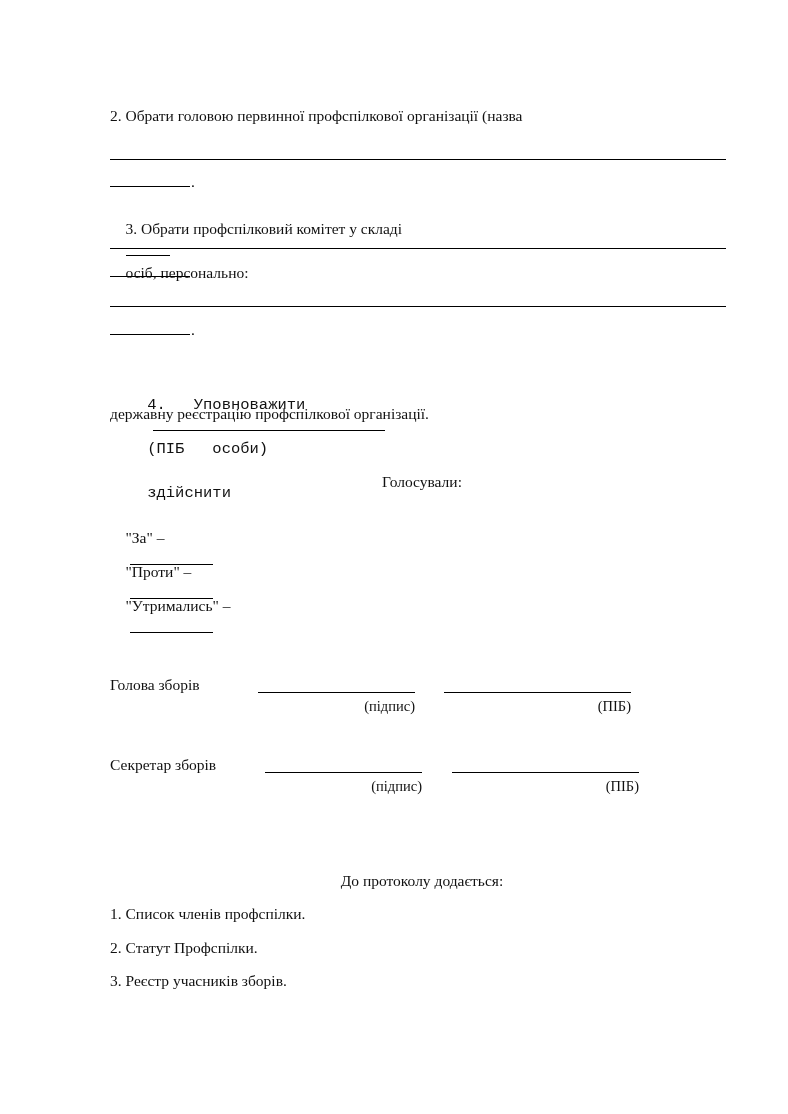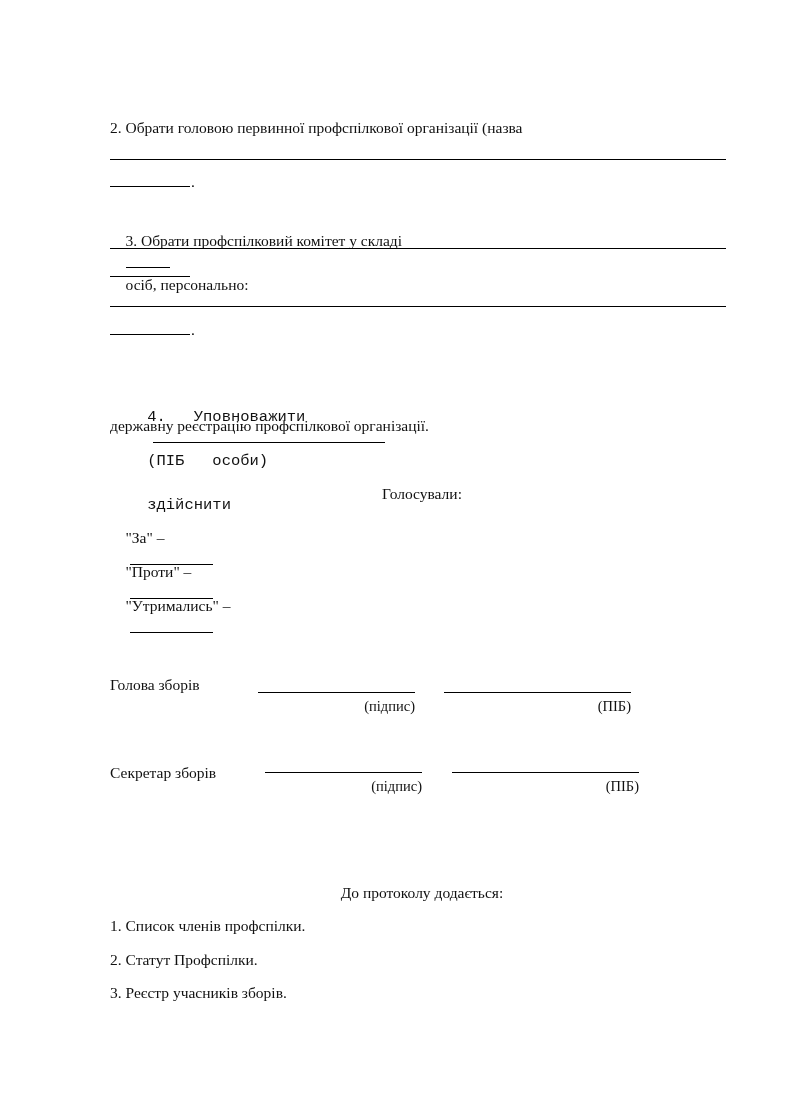--- a/index.html
+++ b/index.html
@@ -27,21 +27,20 @@
     position: absolute;
     font-size: 15.5px;
     line-height: 22px;
     color: #111;
     white-space: pre-wrap;
   }
 
   .body-col {
     left: 110px;
     width: 624px;
-    margin-top: 12px;
   }
 
   
   .justified {
     text-align: justify;
     text-align-last: left;
   }
 
   
   .rule {
@@ -131,21 +130,21 @@
   </div>
 
   <div class="para" style="left:110px; top:674px;">Голова зборів</div>
 
   <div class="rule-thin" style="left:258px; top:692px; width:157px;"></div>
   <div class="caption" style="left:258px; top:697px; width:157px;">(підпис)</div>
 
   <div class="rule-thin" style="left:444px; top:692px; width:187px;"></div>
   <div class="caption" style="left:444px; top:697px; width:187px;">(ПІБ)</div>
 
-  <div class="para" style="left:110px; top:754px;margin-top:8px;">Секретар зборів</div>
+  <div class="para" style="left:110px; top:754px;">Секретар зборів</div>
 
   <div class="rule-thin" style="left:265px; top:772px; width:157px;"></div>
   <div class="caption" style="left:265px; top:777px; width:157px;">(підпис)</div>
 
   <div class="rule-thin" style="left:452px; top:772px; width:187px;"></div>
   <div class="caption" style="left:452px; top:777px; width:187px;">(ПІБ)</div>
 
   <div class="para body-col" style="top:870px;text-align:center;">До протоколу додається:</div>
 
   <div class="para body-col" style="top:903px;">1. Список членів профспілки.</div>

